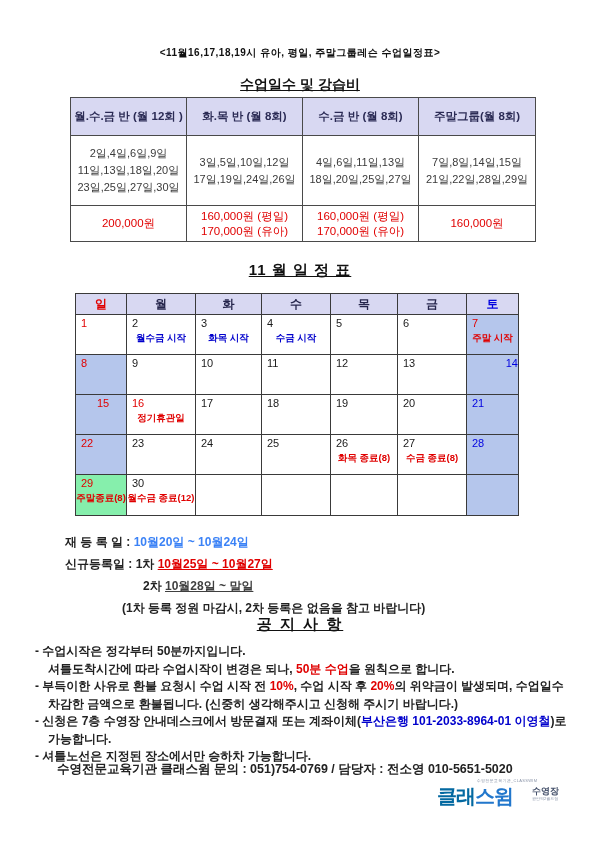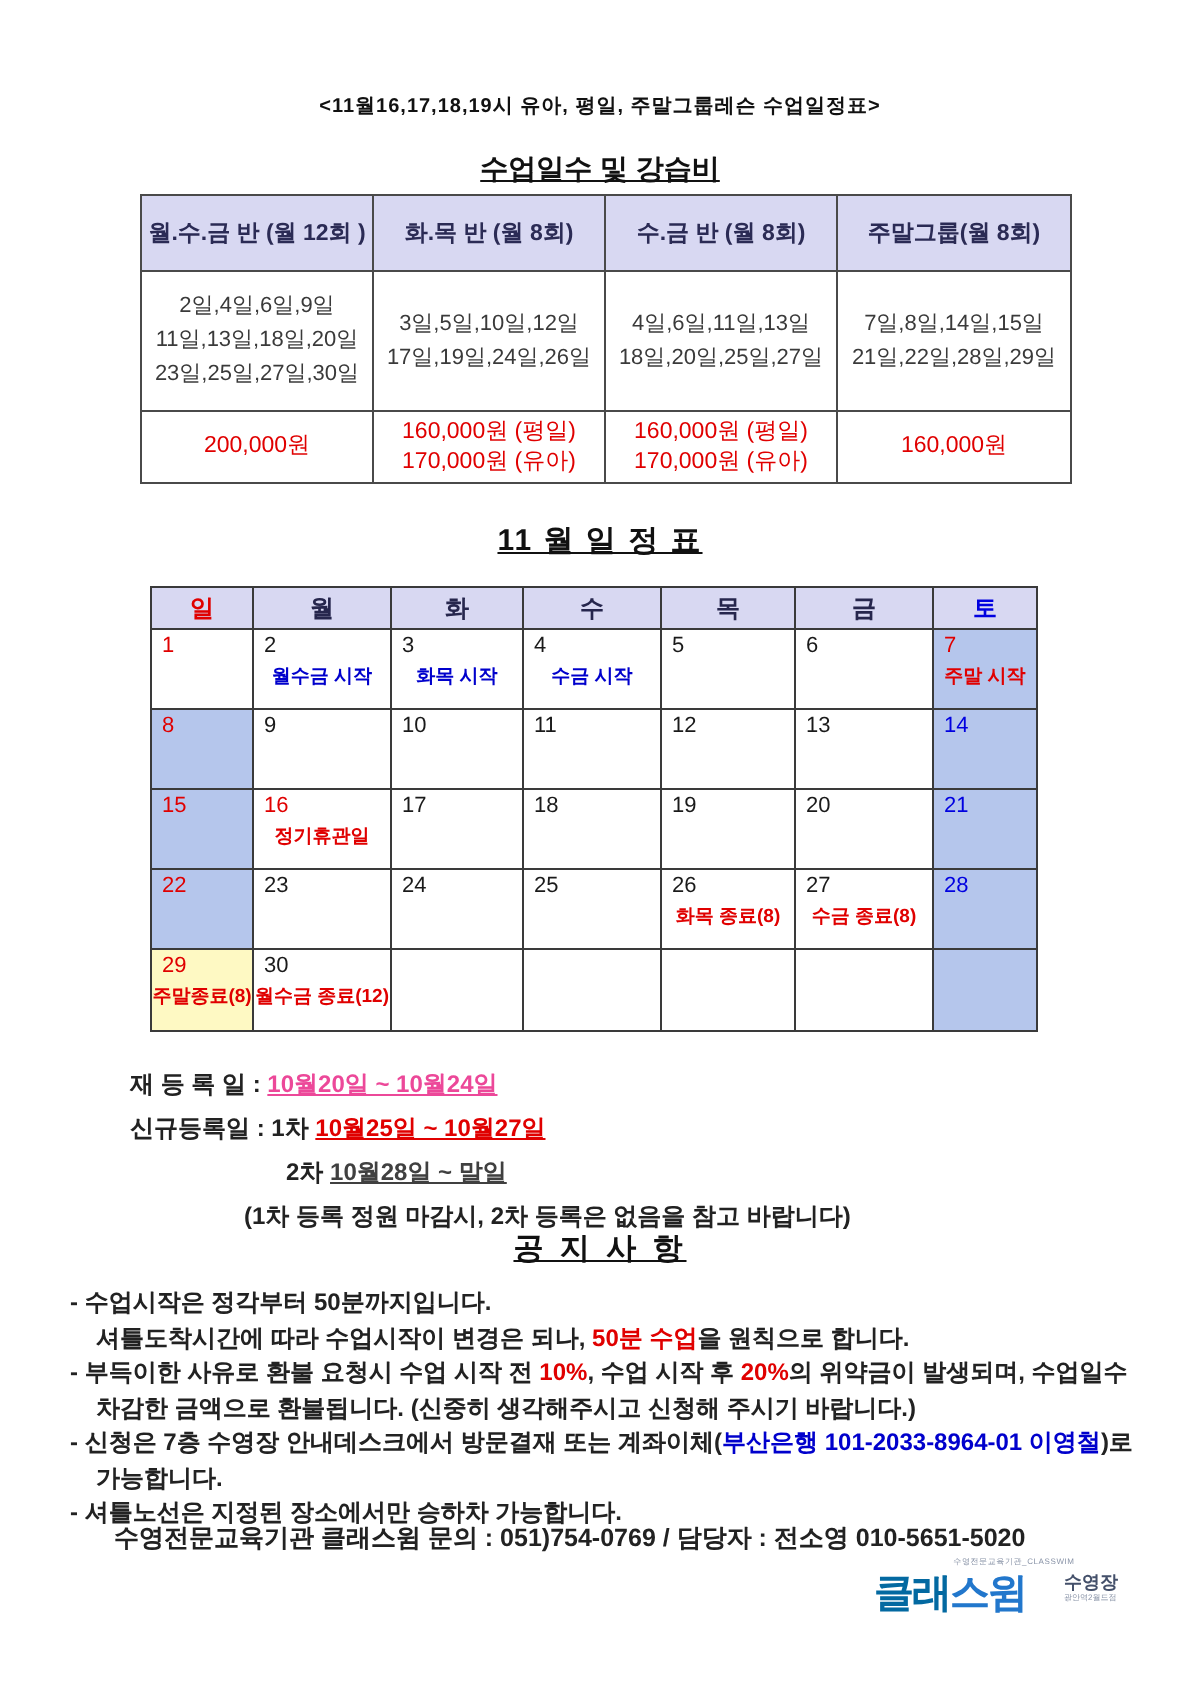--- a/index.html
+++ b/index.html
@@ -188,24 +188,24 @@
       <div class="cal-cell cal-d">
         <div class="cal-day">11</div>
       </div>
       <div class="cal-cell cal-d">
         <div class="cal-day">12</div>
       </div>
       <div class="cal-cell cal-d">
         <div class="cal-day">13</div>
       </div>
       <div class="cal-cell cal-d" style="background: rgb(181, 198, 236);">
-        <div class="cal-day" style="color: rgb(0, 0, 224);">14</div>
-      </div>
-      <div class="cal-cell cal-d" style="background: rgb(181, 198, 236);">
-        <div class="cal-day" style="color: rgb(224, 0, 0);">15</div>
+        <div class="cal-day" style="color: rgb(0, 0, 224); text-align: right;">14</div>
+      </div>
+      <div class="cal-cell cal-d" style="background: rgb(181, 198, 236);">
+        <div class="cal-day" style="color: rgb(224, 0, 0); margin-left: 16px;">15</div>
       </div>
       <div class="cal-cell cal-d">
         <div class="cal-day" style="color: rgb(224, 0, 0);">16</div>
         <div class="cal-note" style="color: rgb(224, 0, 0);">정기휴관일</div>
       </div>
       <div class="cal-cell cal-d">
         <div class="cal-day">17</div>
       </div>
       <div class="cal-cell cal-d">
         <div class="cal-day">18</div>
@@ -235,21 +235,21 @@
         <div class="cal-day">26</div>
         <div class="cal-note" style="color: rgb(224, 0, 0);">화목 종료(8)</div>
       </div>
       <div class="cal-cell cal-d">
         <div class="cal-day">27</div>
         <div class="cal-note" style="color: rgb(224, 0, 0);">수금 종료(8)</div>
       </div>
       <div class="cal-cell cal-d" style="background: rgb(181, 198, 236);">
         <div class="cal-day" style="color: rgb(0, 0, 224);">28</div>
       </div>
-      <div class="cal-cell cal-d" style="background: #fef9c3;">
+      <div class="cal-cell cal-d" style="background: #86efac;">
         <div class="cal-day" style="color: rgb(224, 0, 0);">29</div>
         <div class="cal-note" style="color: rgb(224, 0, 0);">주말종료(8)</div>
       </div>
       <div class="cal-cell cal-d">
         <div class="cal-day">30</div>
         <div class="cal-note" style="color: rgb(224, 0, 0);">월수금 종료(12)</div>
       </div>
       <div class="cal-cell cal-d">
         <div class="cal-day"></div>
       </div>
@@ -261,21 +261,21 @@
       </div>
       <div class="cal-cell cal-d">
         <div class="cal-day"></div>
       </div>
       <div class="cal-cell cal-d" style="background: rgb(181, 198, 236);">
         <div class="cal-day"></div>
       </div>
     </div>
 
   <div class="registration">
-    <div class="reg-line-1"><span>재 등 록 일 : </span><span style="color: #ec4899; text-decoration: underline;">10월20일 ~ 10월24일</span></div>
+    <div class="reg-line-1"><span>재 등 록 일 : </span><span style="color: #3b82f6; ">10월20일 ~ 10월24일</span></div>
     <div class="reg-line-2"><span>신규등록일 : 1차  </span><span style="color: rgb(224, 0, 0); text-decoration: underline;">10월25일 ~ 10월27일</span></div>
     <div class="reg-line-3"><span>2차  </span><span style="color: #404040; text-decoration: underline;">10월28일 ~ 말일</span></div>
     <div class="reg-line-4"><span>(1차 등록 정원 마감시, 2차 등록은 없음을 참고 바랍니다)</span></div>
   </div>
 
   <div class="notice-title">공 지 사 항</div>
   <div class="notices">
       <div class="notice-line"><span>- 수업시작은 정각부터 50분까지입니다.</span></div>
       <div class="notice-line indent"><span>셔틀도착시간에 따라 수업시작이 변경은 되나, </span><span style="color: rgb(224, 0, 0);">50분 수업</span><span>을 원칙으로 합니다.</span></div>
       <div class="notice-line"><span>- 부득이한 사유로 환불 요청시 수업 시작 전 </span><span style="color: rgb(224, 0, 0);">10%</span><span>, 수업 시작 후 </span><span style="color: rgb(224, 0, 0);">20%</span><span>의 위약금이 발생되며, 수업일수</span></div>

